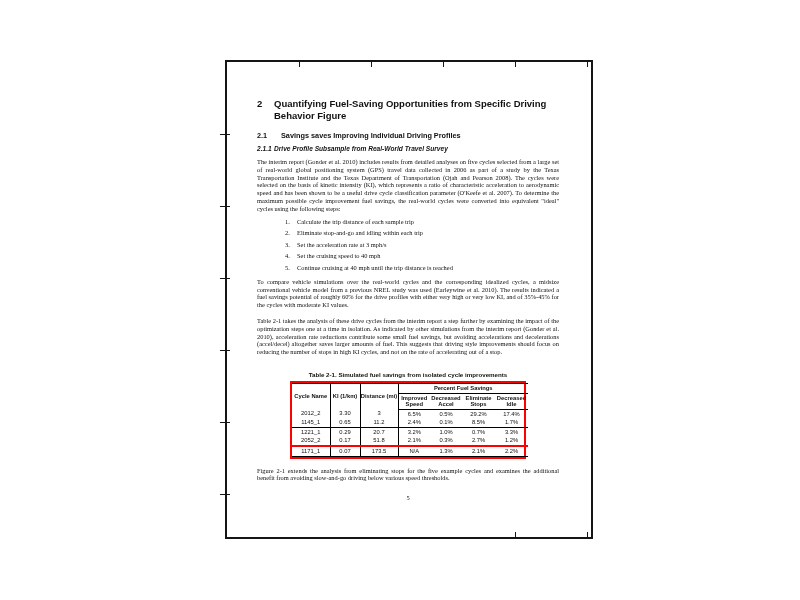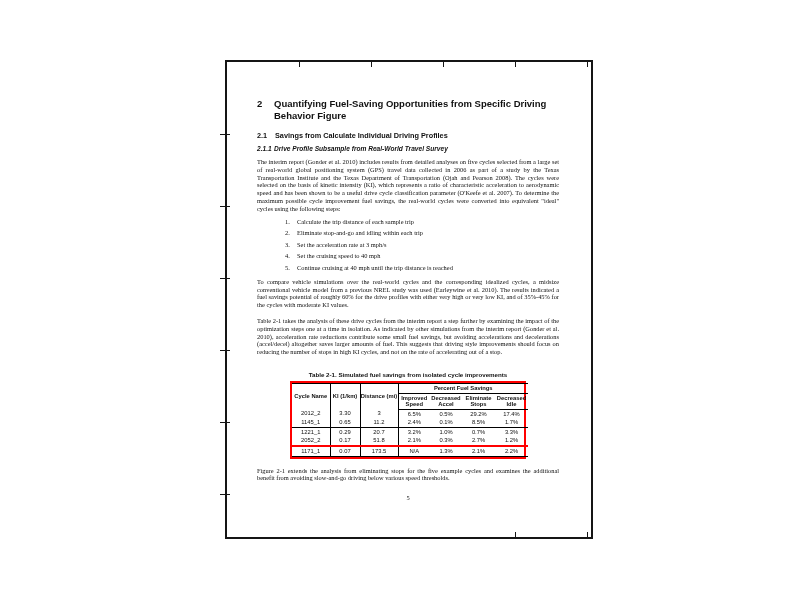--- a/index.html
+++ b/index.html
@@ -16,21 +16,21 @@
   .tick.bottom { bottom:-2px; width:1px; height:7px; }
   .tick.left { left:-7px; height:1px; width:10px; }
 
   .content { position:absolute; left:30px; top:36px; width:302px; }
 
   .h1 { font-family:"Liberation Sans", sans-serif; font-weight:bold;
         font-size:9.5px; line-height:12px; position:relative; padding-left:17px; }
   .h1 .num { position:absolute; left:0; top:0; }
 
   .h2 { font-family:"Liberation Sans", sans-serif; font-weight:bold;
-        font-size:7.3px; line-height:9px; margin-top:9px; position:relative; padding-left:18px; }
+        font-size:7.3px; line-height:9px; margin-top:9px; position:relative; padding-left:24px; }
   .h2 .num { position:absolute; left:0; top:0; }
 
   .h3 { font-family:"Liberation Sans", sans-serif; font-weight:bold; font-style:italic;
         font-size:6.6px; line-height:8px; margin-top:5px; position:relative; padding-left:17px; }
   .h3 .num { position:absolute; left:0; top:0; }
 
   .para { font-size:6.4px; line-height:7.8px; text-align:justify; margin-top:5px; }
   .para.p2 { margin-top:6px; }
   .para.p3 { margin-top:8px; }
   .para.p4 { margin-top:8px; }
@@ -79,21 +79,21 @@
 
     <div class="content">
 
       <div class="h1">
         <span class="num">2</span>
         <span>Quantifying Fuel-Saving Opportunities from Specific Driving Behavior Figure</span>
       </div>
 
       <div class="h2">
         <span class="num">2.1</span>
-        <span>Savings from Calculate Individual Driving Profiles</span>
+        <span>Savings saves Improving Individual Driving Profiles</span>
       </div>
 
       <div class="h3">
         <span class="num">2.1.1</span>
         <span>Drive Profile Subsample from Real-World Travel Survey</span>
       </div>
 
       <div class="para">The interim report (Gonder et al. 2010) includes results from detailed analyses on five cycles selected from a large set of real-world global positioning system (GPS) travel data collected in 2006 as part of a study by the Texas Transportation Institute and the Texas Department of Transportation (Ojah and Pearson 2008). The cycles were selected on the basis of kinetic intensity (KI), which represents a ratio of characteristic acceleration to aerodynamic speed and has been shown to be a useful drive cycle classification parameter (O'Keefe et al. 2007). To determine the maximum possible cycle improvement fuel savings, the real-world cycles were converted into equivalent "ideal" cycles using the following steps:</div>
 
       <div class="olist">

